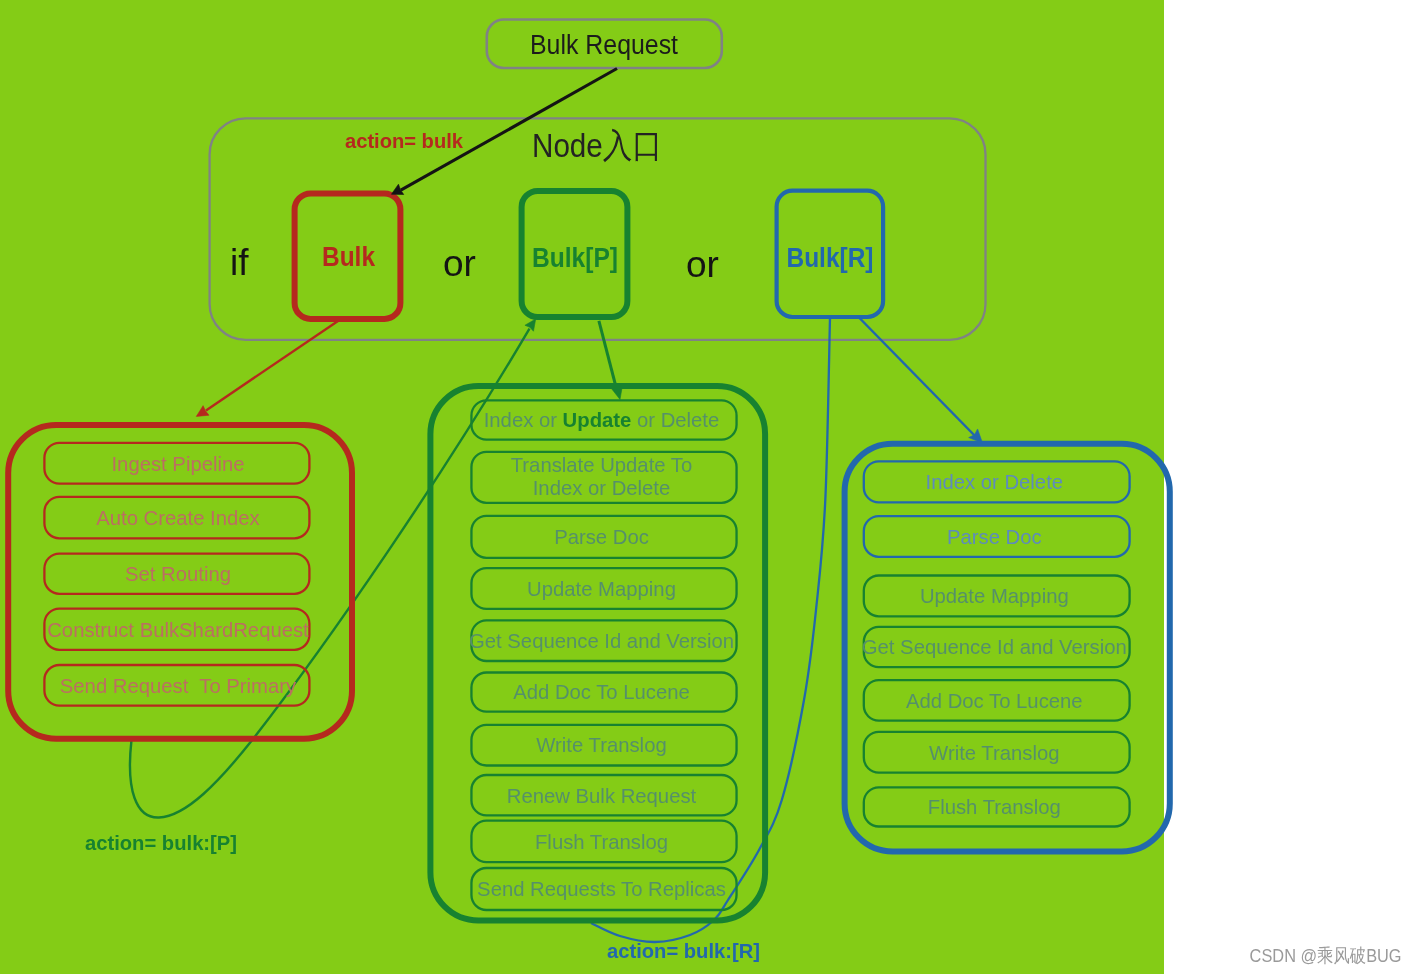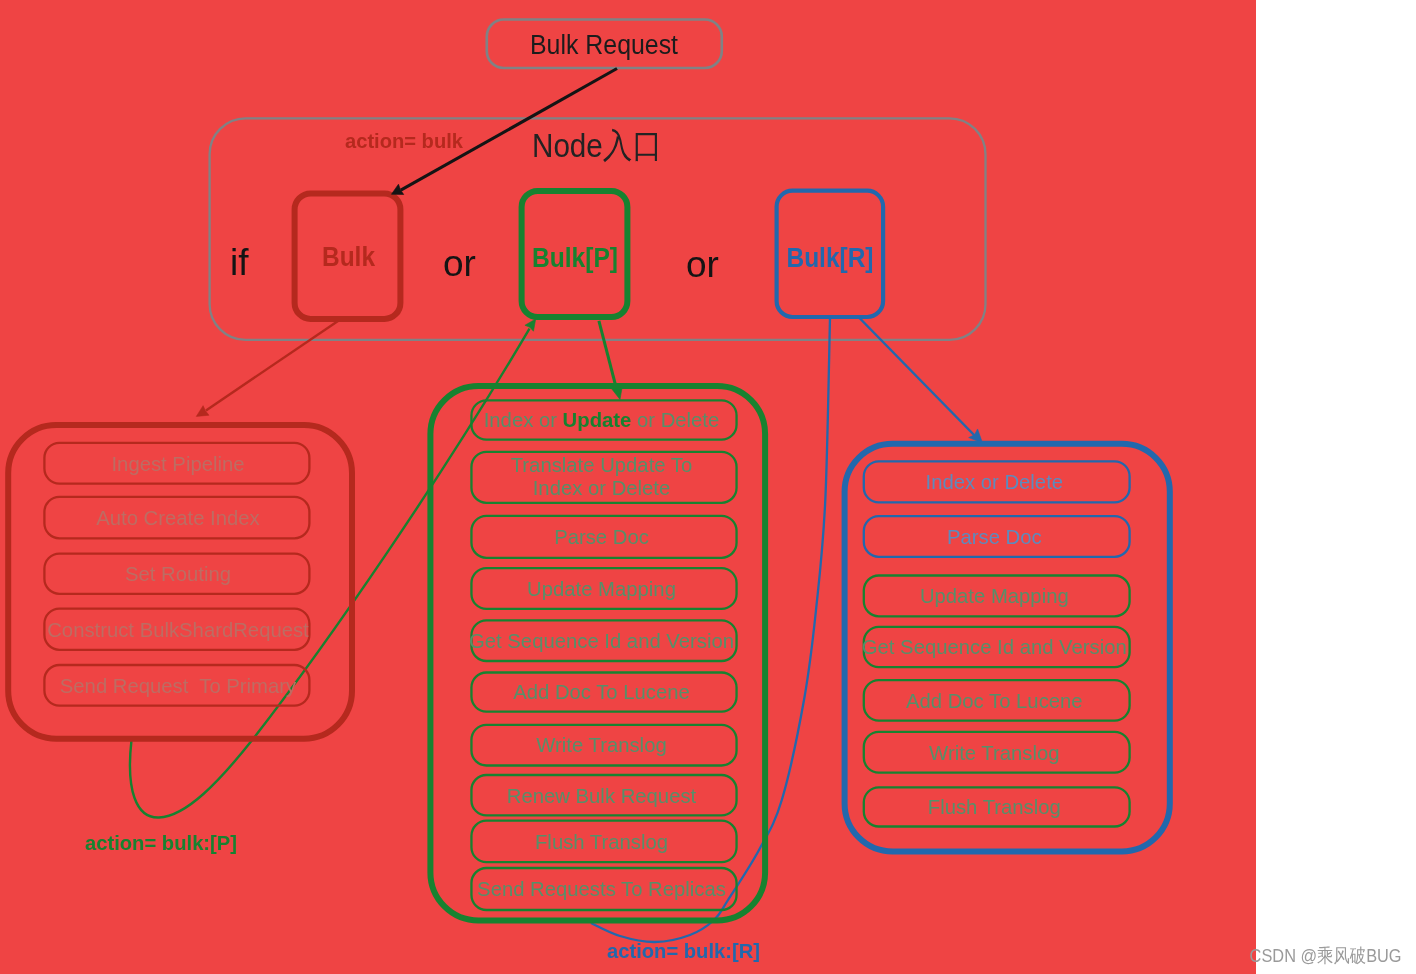--- a/index.html
+++ b/index.html
@@ -1,19 +1,19 @@
 <!DOCTYPE html>
 <html><head>
 <meta charset="utf-8">
 <title>Bulk Request Flow</title>
 <style>
   html,body{margin:0;padding:0;background:#ffffff;}
   body{width:1416px;height:974px;overflow:hidden;
        font-family:"Liberation Sans",sans-serif;}
-  #stage{position:relative;width:1256px;height:974px;background:#ef4444;}
+  #stage{position:relative;width:1164px;height:974px;background:#84cc16;}
   svg#diagram{position:absolute;left:0;top:0;width:1416px;height:974px;
               shape-rendering:geometricPrecision;
               -webkit-font-smoothing:antialiased;
               transform:translateZ(0);}
   svg text{font-family:"Liberation Sans",sans-serif;white-space:pre;}
   .grp-outline{fill:none;}
   .edge{fill:none;stroke-linecap:butt;stroke-linejoin:miter;}
 </style>
 </head>
 <body>

